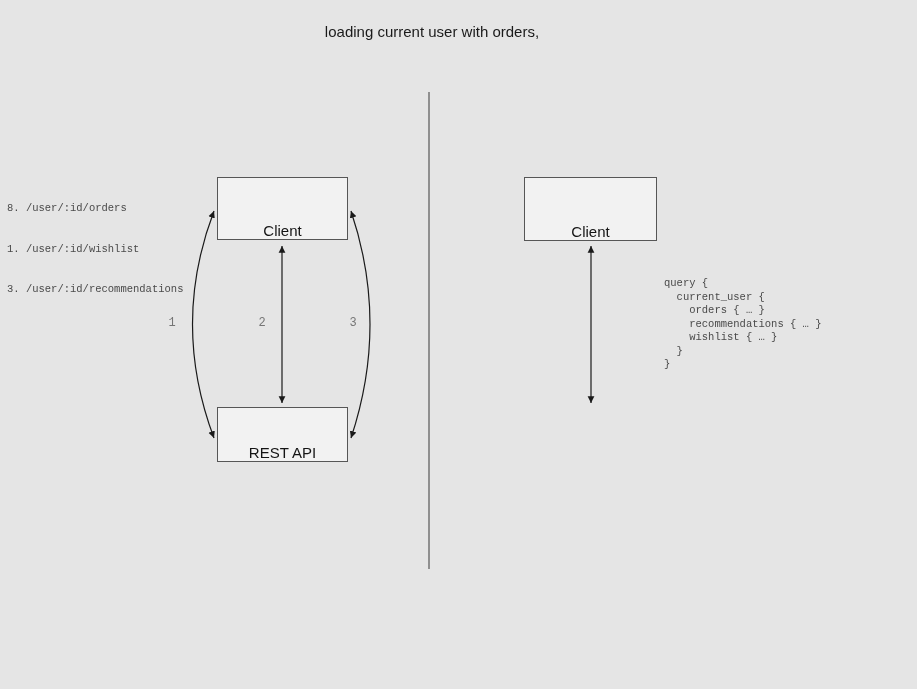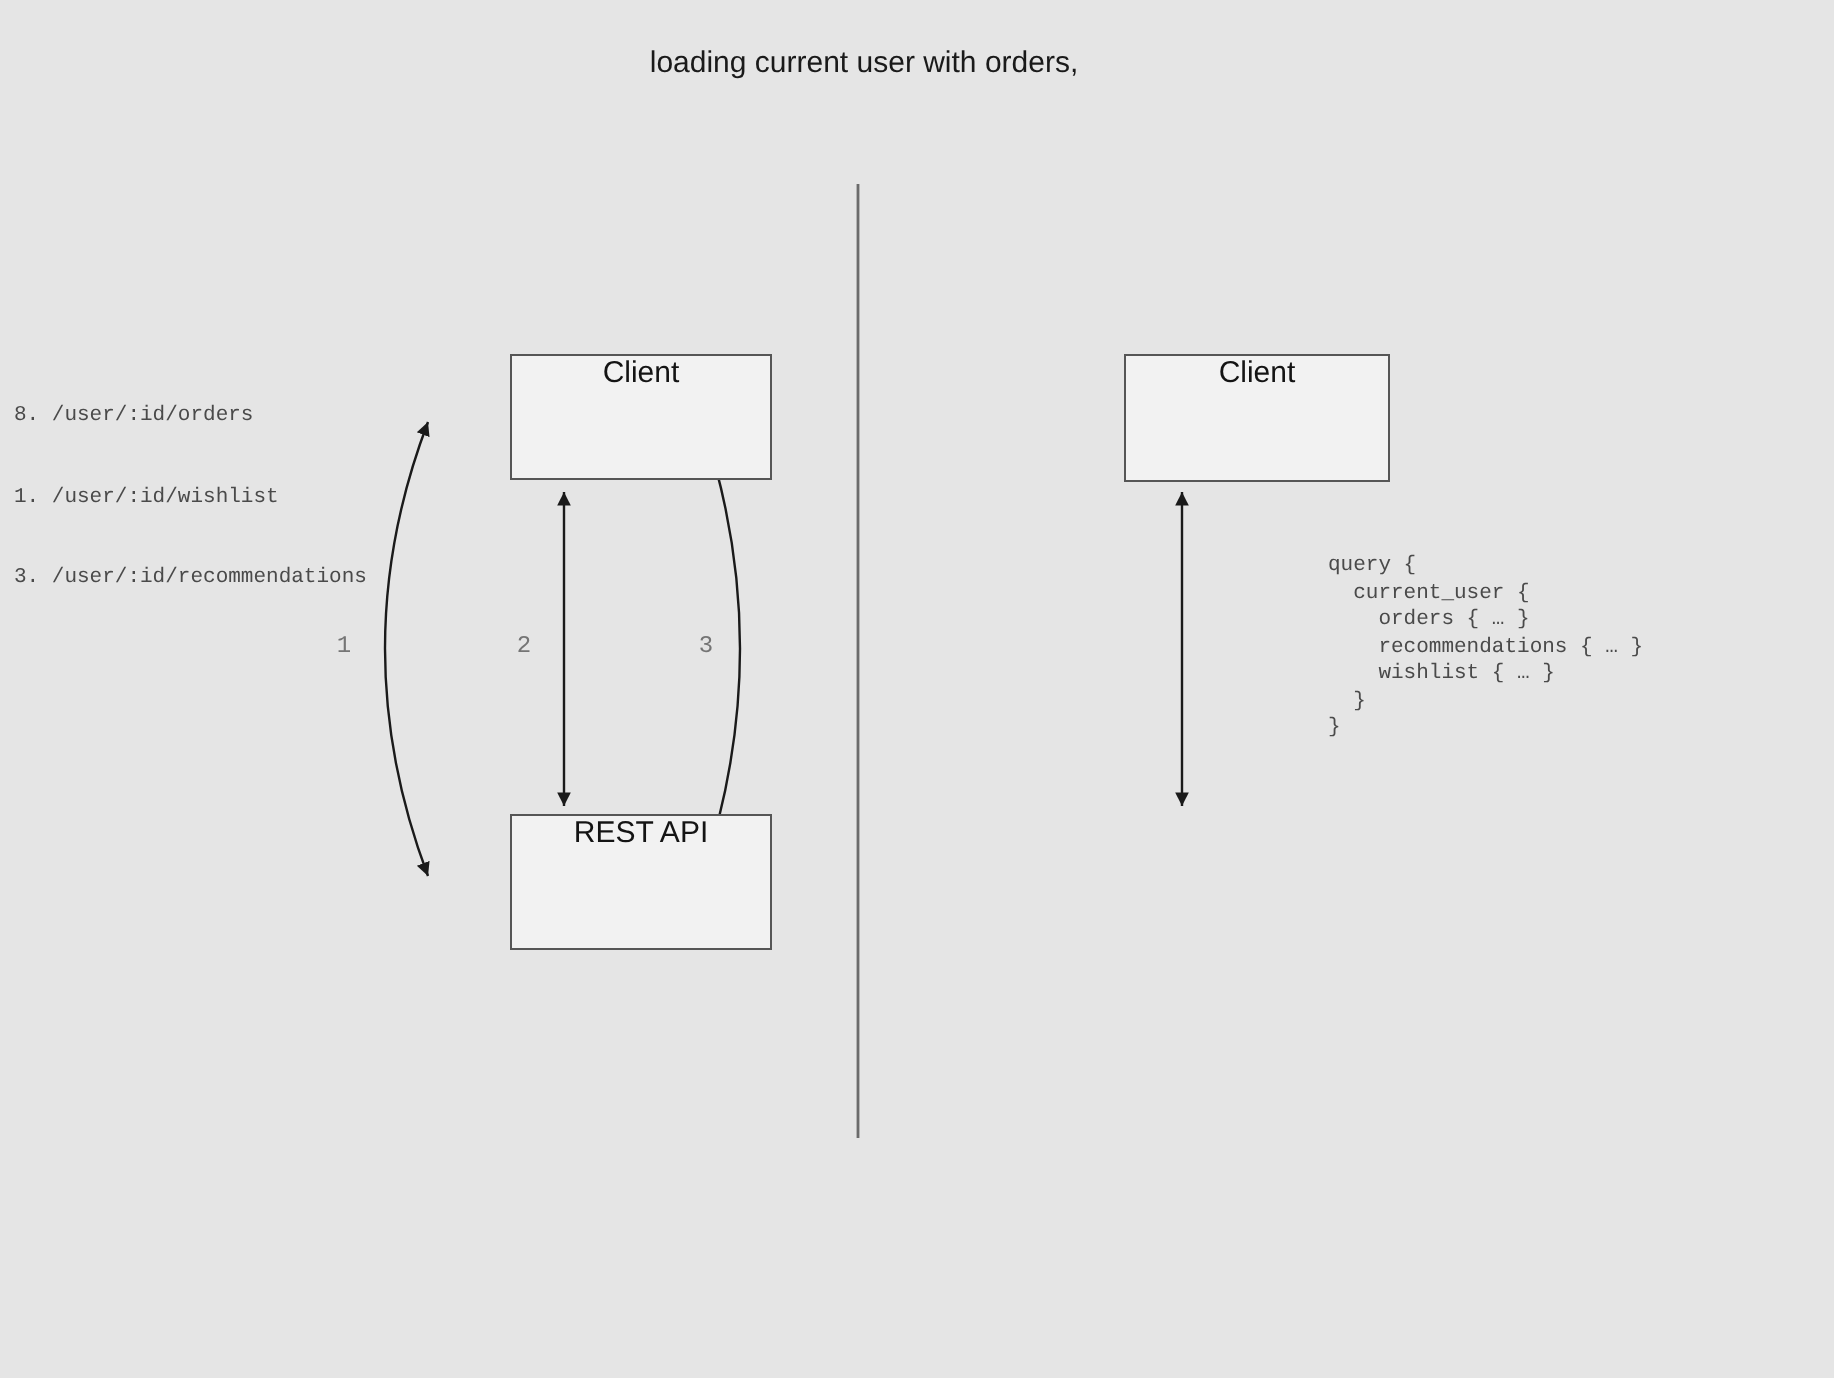--- a/index.html
+++ b/index.html
@@ -31,29 +31,28 @@
     line-height: 19px;
     color: #1a1a1a;
     z-index: 2;
   }
   .node-box {
     position: absolute;
     background: #f2f2f2;
     border: 1.5px solid #565656;
     box-sizing: border-box;
     display: flex;
-    align-items: flex-start;
+    align-items: flex-end;
     justify-content: center;
     font-size: 15px;
     color: #141414;
     z-index: 3;
-    margin-left: 38px;
   }
   #rest-client-box   { left: 217px; top: 177px; width: 131px; height: 63px; }
-  #rest-api-box      { left: 217px; top: 407px; width: 131px; height: 68px; }
+  #rest-api-box      { left: 217px; top: 407px; width: 131px; height: 55px; }
   #gql-client-box    { left: 524px; top: 177px; width: 133px; height: 64px; }
   #gql-api-box       { left: 524px; top: 407px; width: 133px; height: 65px; }
   .mono {
     font-family: "Liberation Mono", monospace;
     font-size: 10.5px;
     line-height: 13.5px;
     color: #4a4a4a;
   }
   #endpoint-list {
     position: absolute;

